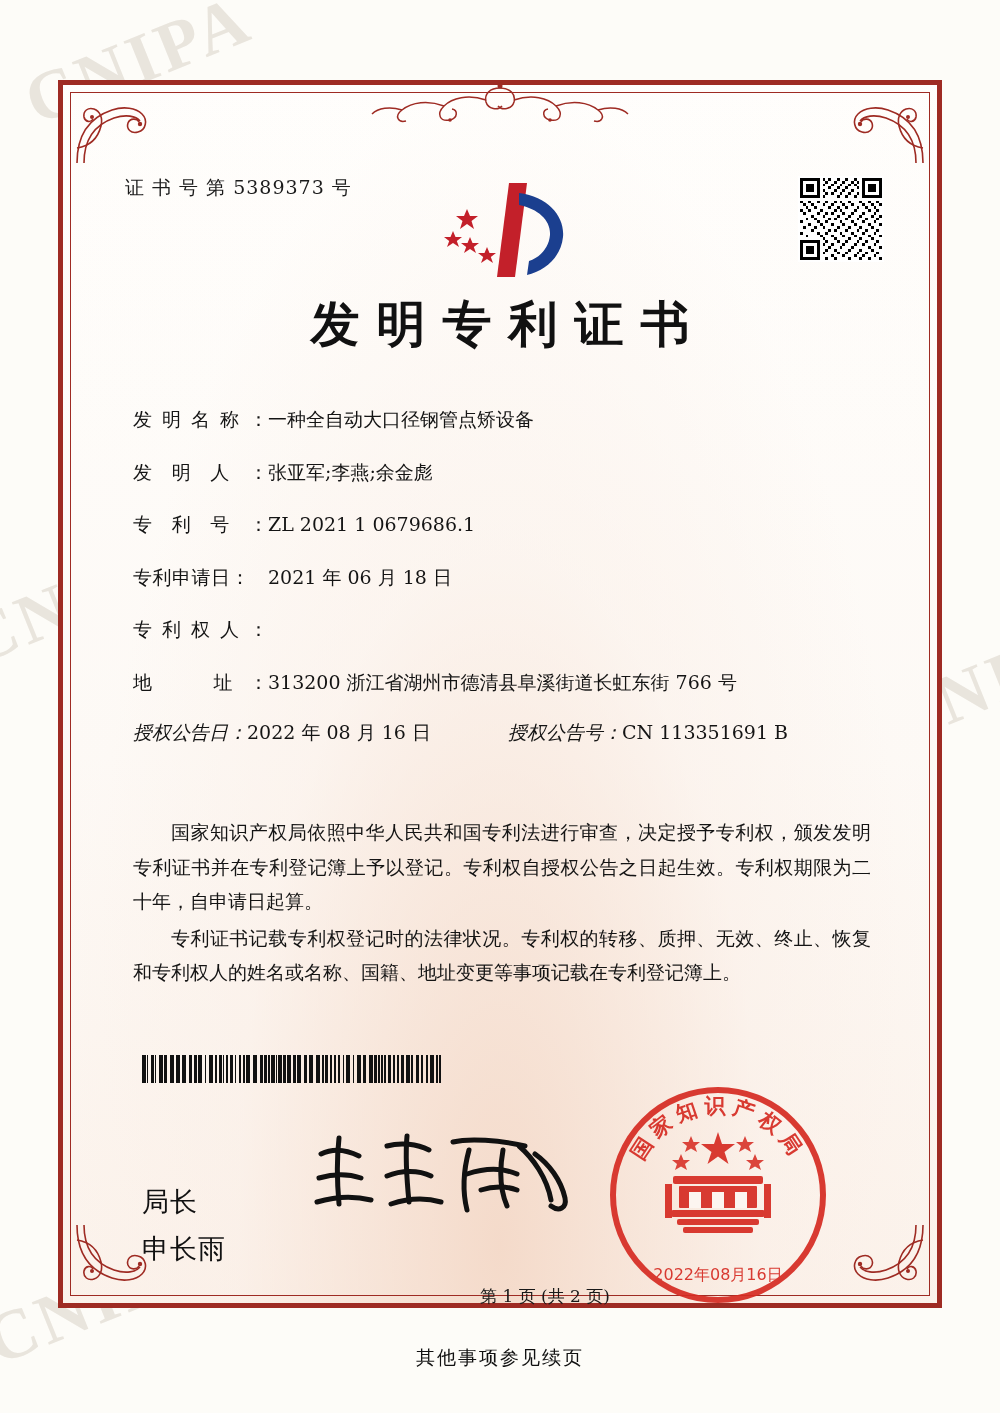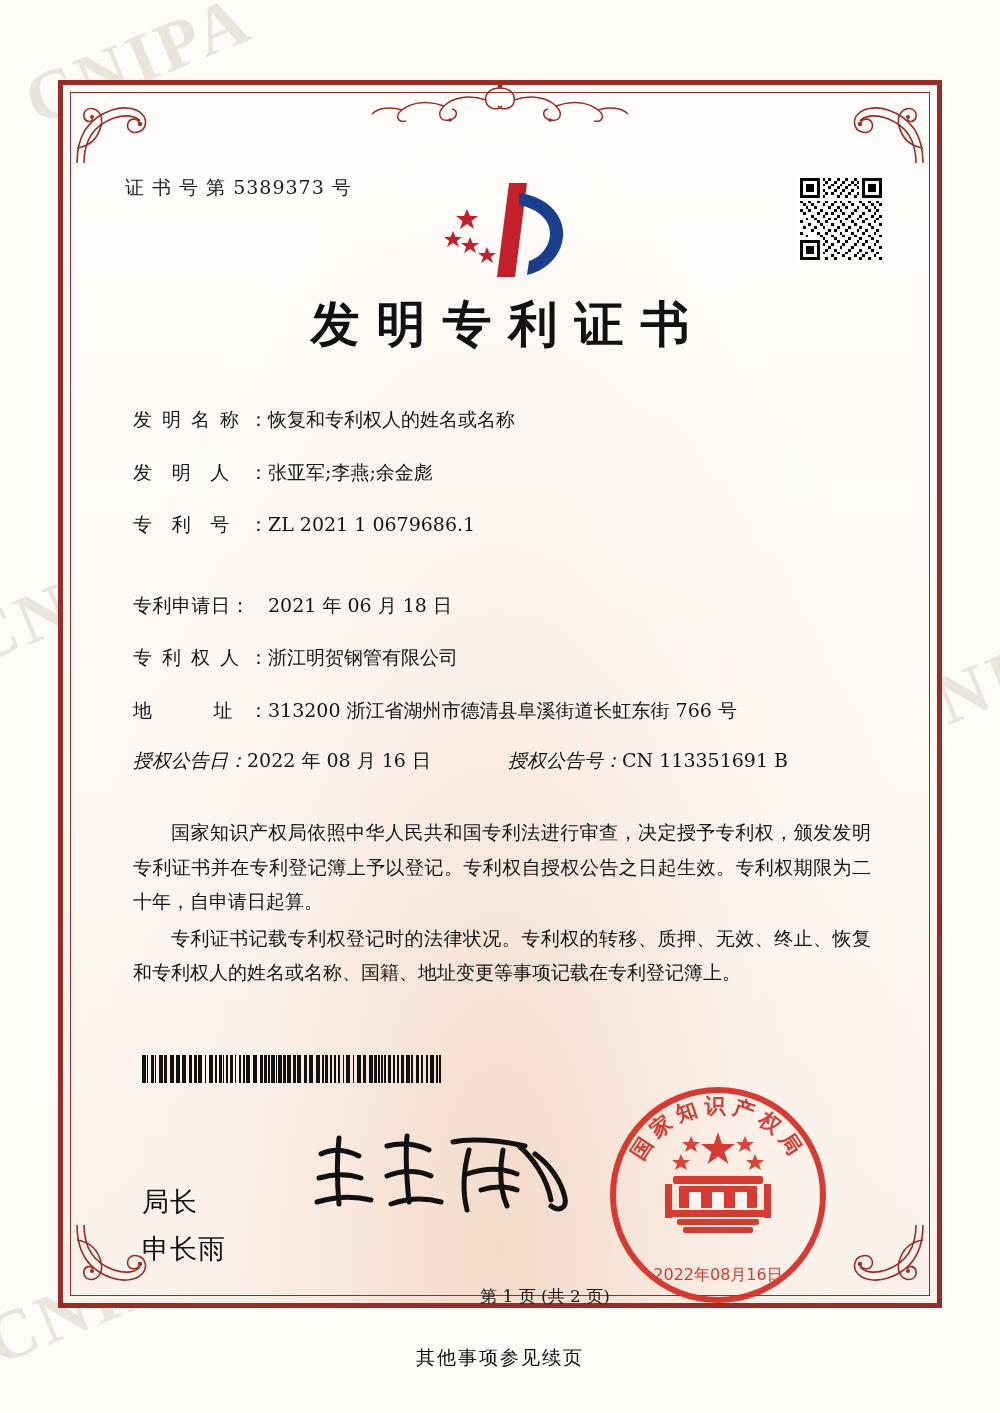--- a/index.html
+++ b/index.html
@@ -143,21 +143,21 @@
     color: #141414;
     line-height: 1.5;
   }
   .field .lbl {
     width: 135px;
     flex: 0 0 135px;
     display: flex;
     justify-content: space-between;
     letter-spacing: 0;
   }
-  .field .lbl.tight { letter-spacing: 0.5px; display: block; margin-top: 28px; }
+  .field .lbl.tight { letter-spacing: 0.5px; display: block; }
   .field .val { flex: 1; }
 
   .field-row2 {
     display: flex;
     align-items: baseline;
     font-size: 19px;
     color: #141414;
     margin-bottom: 24px;
   }
   .field-row2 .seg1 { display: flex; align-items: baseline; width: 375px; }
@@ -527,21 +527,21 @@
     <div class="fields">
 
       <div class="field">
         <span class="lbl">
             <span>发</span>
             <span>明</span>
             <span>名</span>
             <span>称</span>
             <span>：</span>
           </span>
-        <span class="val">恢复和专利权人的姓名或名称</span>
+        <span class="val">一种全自动大口径钢管点矫设备</span>
       </div>
 
       <div class="field">
         <span class="lbl">
             <span>发</span>
             <span>明</span>
             <span>人</span>
             <span>：</span>
           </span>
         <span class="val">张亚军;李燕;余金彪</span>
@@ -563,21 +563,20 @@
       </div>
 
       <div class="field">
         <span class="lbl">
             <span>专</span>
             <span>利</span>
             <span>权</span>
             <span>人</span>
             <span>：</span>
           </span>
-        <span class="val">浙江明贺钢管有限公司</span>
       </div>
 
       <div class="field">
         <span class="lbl">
             <span>地</span>
             <span>&nbsp;</span>
             <span>&nbsp;</span>
             <span>址</span>
             <span>：</span>
           </span>

